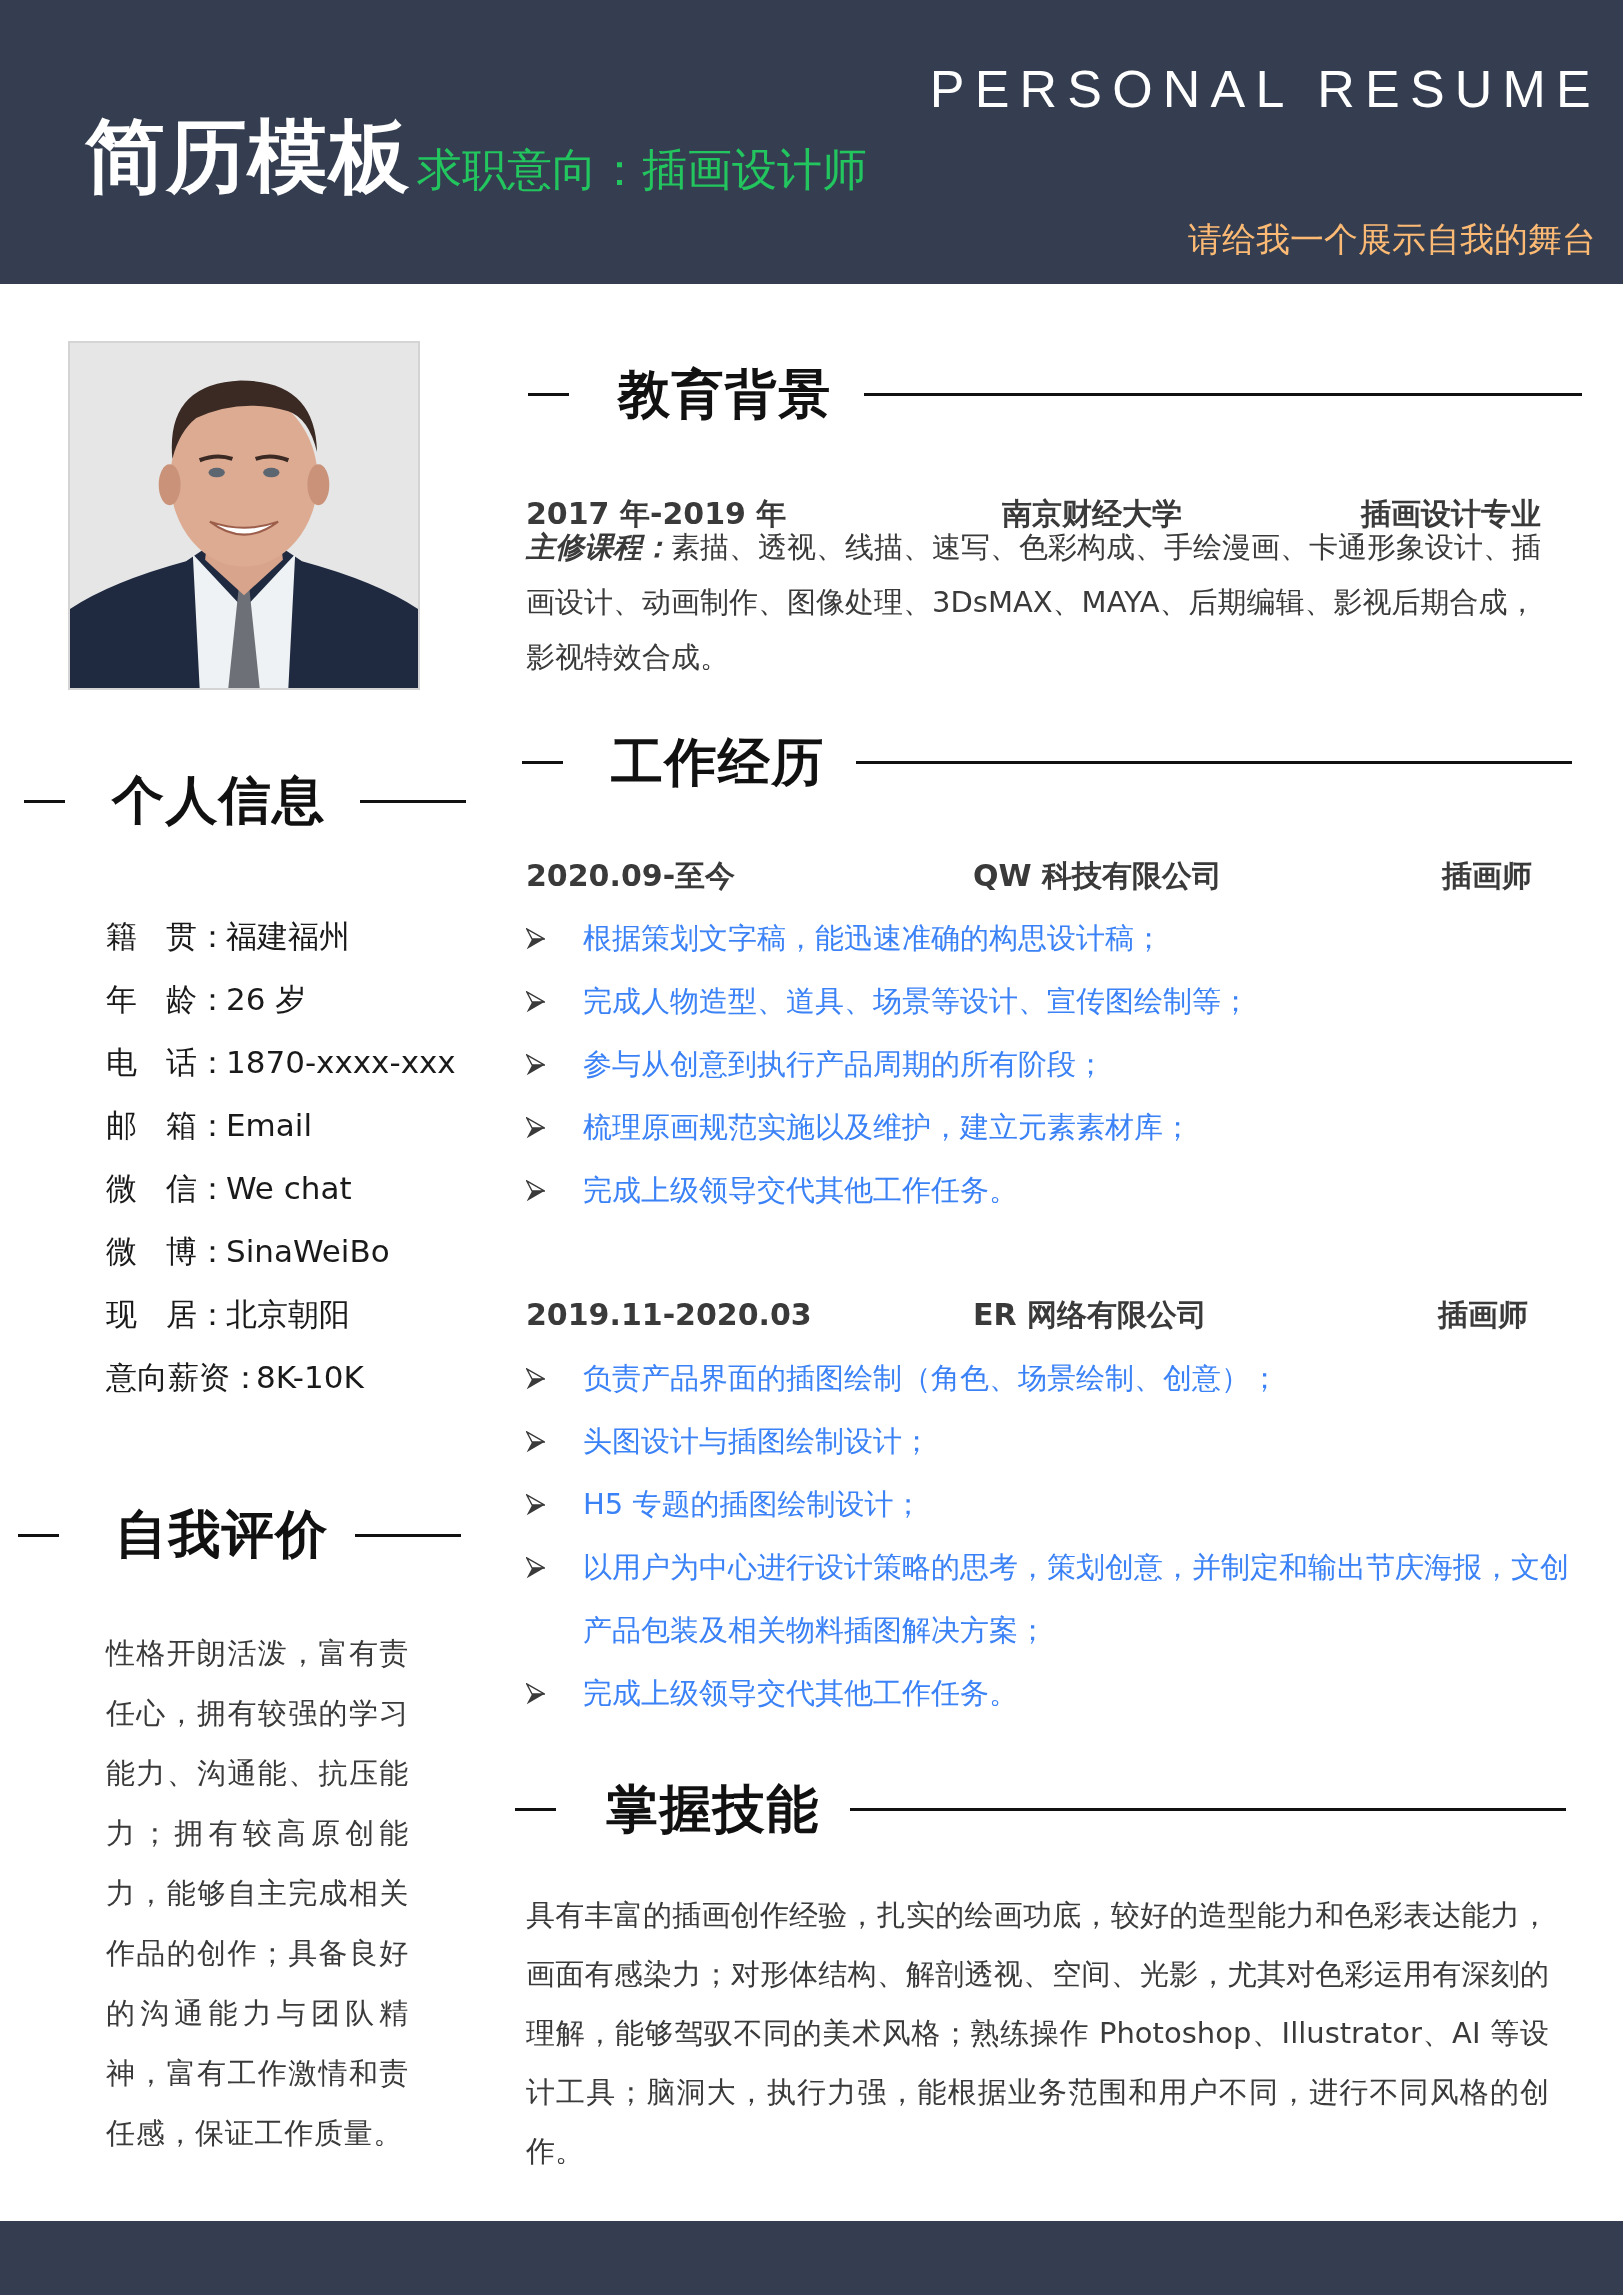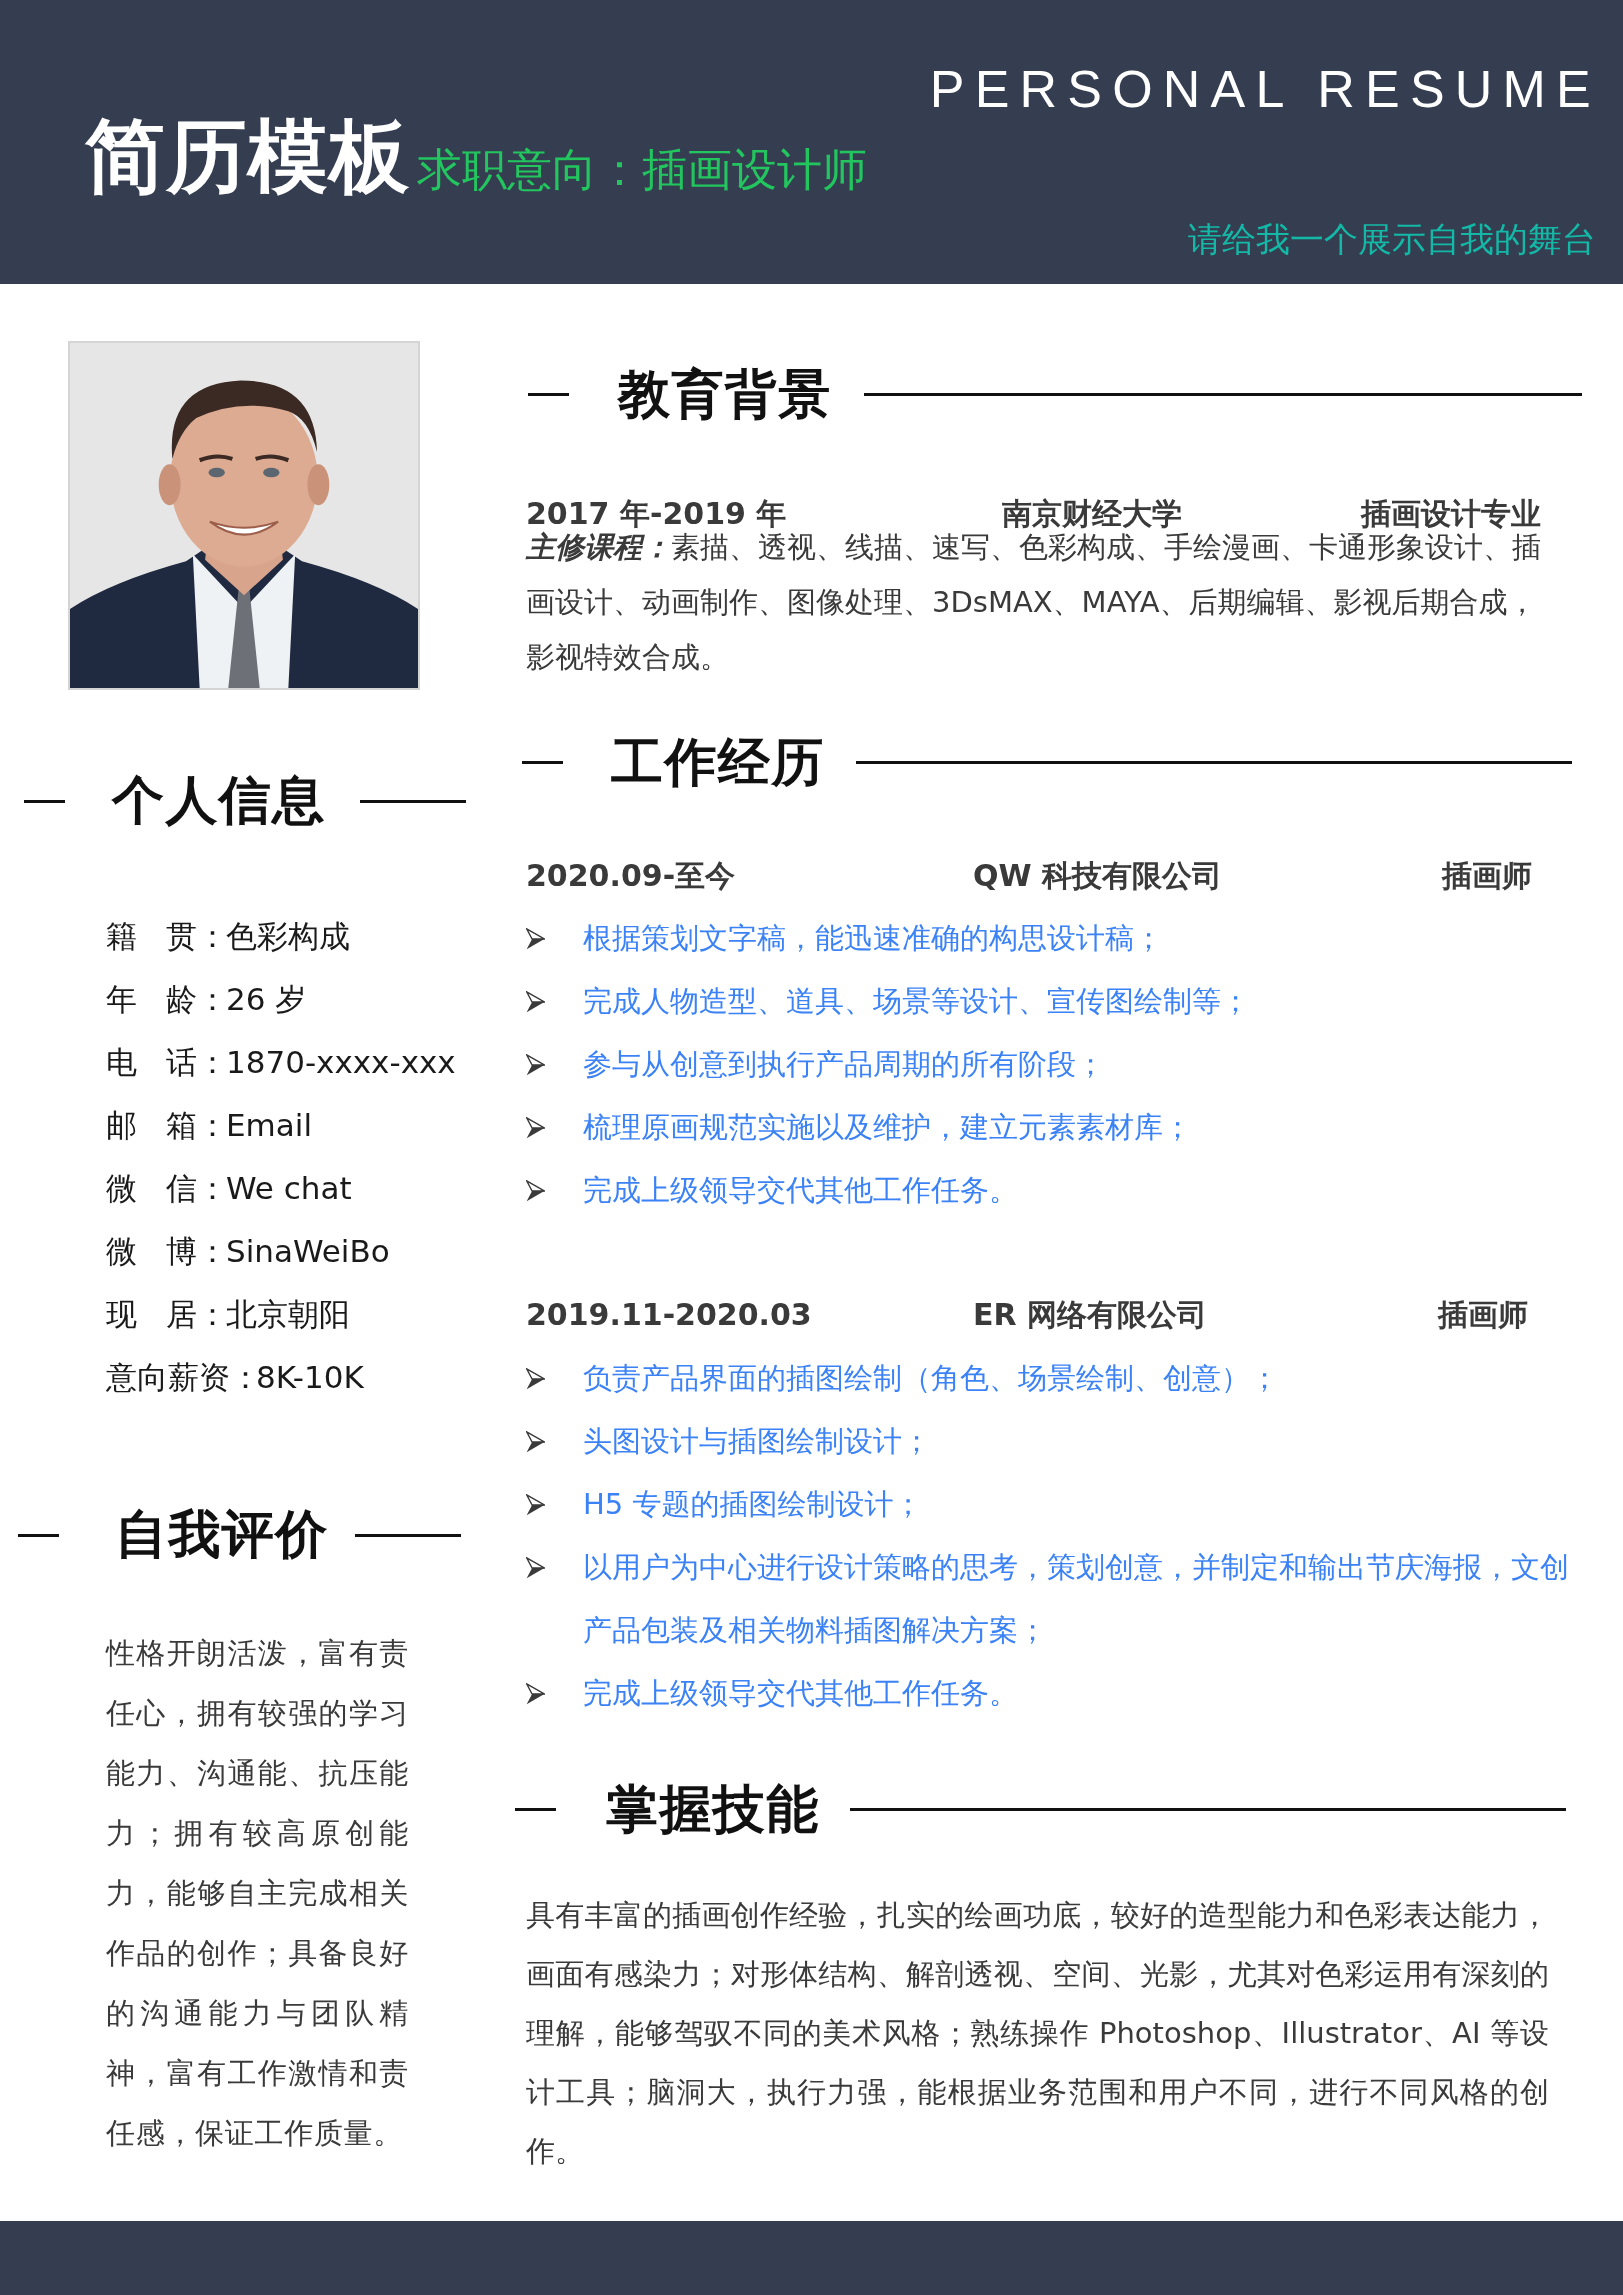--- a/index.html
+++ b/index.html
@@ -3,21 +3,21 @@
 <meta charset="utf-8">
 <style>
   * { margin: 0; padding: 0; box-sizing: border-box; }
   html, body { width: 1623px; height: 2295px; background: #ffffff; overflow: hidden; }
   body { position: relative; font-family: "DejaVu Sans", "Liberation Sans", sans-serif; color: #3a3a3a; }
 
   .header { position: absolute; left: 0; top: 0; width: 1623px; height: 284px; background: #343e50; }
   .header .title { position: absolute; left: 85px; top: 109px; font-size: 80px; font-weight: bold; color: #ffffff; letter-spacing: 1.4px; line-height: 95px; white-space: nowrap; }
   .header .intent { position: absolute; left: 417px; top: 142px; font-size: 45px; color: #22c55e; line-height: 55px; white-space: nowrap; }
   .header .en-title { position: absolute; right: 22px; top: 59px; font-size: 52px; color: #ffffff; letter-spacing: 10.2px; line-height: 61px; white-space: nowrap; font-family: "Liberation Sans", sans-serif; }
-  .header .slogan { position: absolute; right: 27px; top: 217px; font-size: 34px; color: #14b8a6; line-height: 44px; white-space: nowrap; }
+  .header .slogan { position: absolute; right: 27px; top: 217px; font-size: 34px; color: #fdba74; line-height: 44px; white-space: nowrap; }
 
   .footer { position: absolute; left: 0; top: 2221px; width: 1623px; height: 74px; background: #343e50; }
 
   .photo { position: absolute; left: 68px; top: 341px; width: 352px; height: 349px; background: #e6e6e6; border: 2px solid #d4d4d4; overflow: hidden; }
   .photo svg { width: 100%; height: 100%; display: block; }
 
   .sec-title-left { position: absolute; left: 0; width: 477px; height: 68px; }
   .sec-title-left .dash-l { position: absolute; left: 24px; top: 34px; width: 41px; height: 2.7px; background: #111; }
   .sec-title-left .txt { position: absolute; left: 112px; top: 0; font-size: 52px; font-weight: bold; color: #111; line-height: 68px; white-space: nowrap; letter-spacing: 1.4px; }
   .sec-title-left .dash-r { position: absolute; left: 360px; top: 34px; width: 106px; height: 2.7px; background: #111; }
@@ -90,21 +90,21 @@
 
 <div class="sec-title-left" style="top: 766px;">
   <div class="dash-l"></div>
   <div class="txt">个人信息</div>
   <div class="dash-r"></div>
 </div>
 
 <div class="info-list">
   <div class="info-row">
     <span class="lbl"><span class="c1">籍</span><span>贯：</span></span>
-    <span class="val">色彩构成</span>
+    <span class="val">福建福州</span>
   </div>
   <div class="info-row">
     <span class="lbl"><span class="c1">年</span><span>龄：</span></span>
     <span class="val">26 岁</span>
   </div>
   <div class="info-row">
     <span class="lbl"><span class="c1">电</span><span>话：</span></span>
     <span class="val">1870-xxxx-xxx</span>
   </div>
   <div class="info-row">

